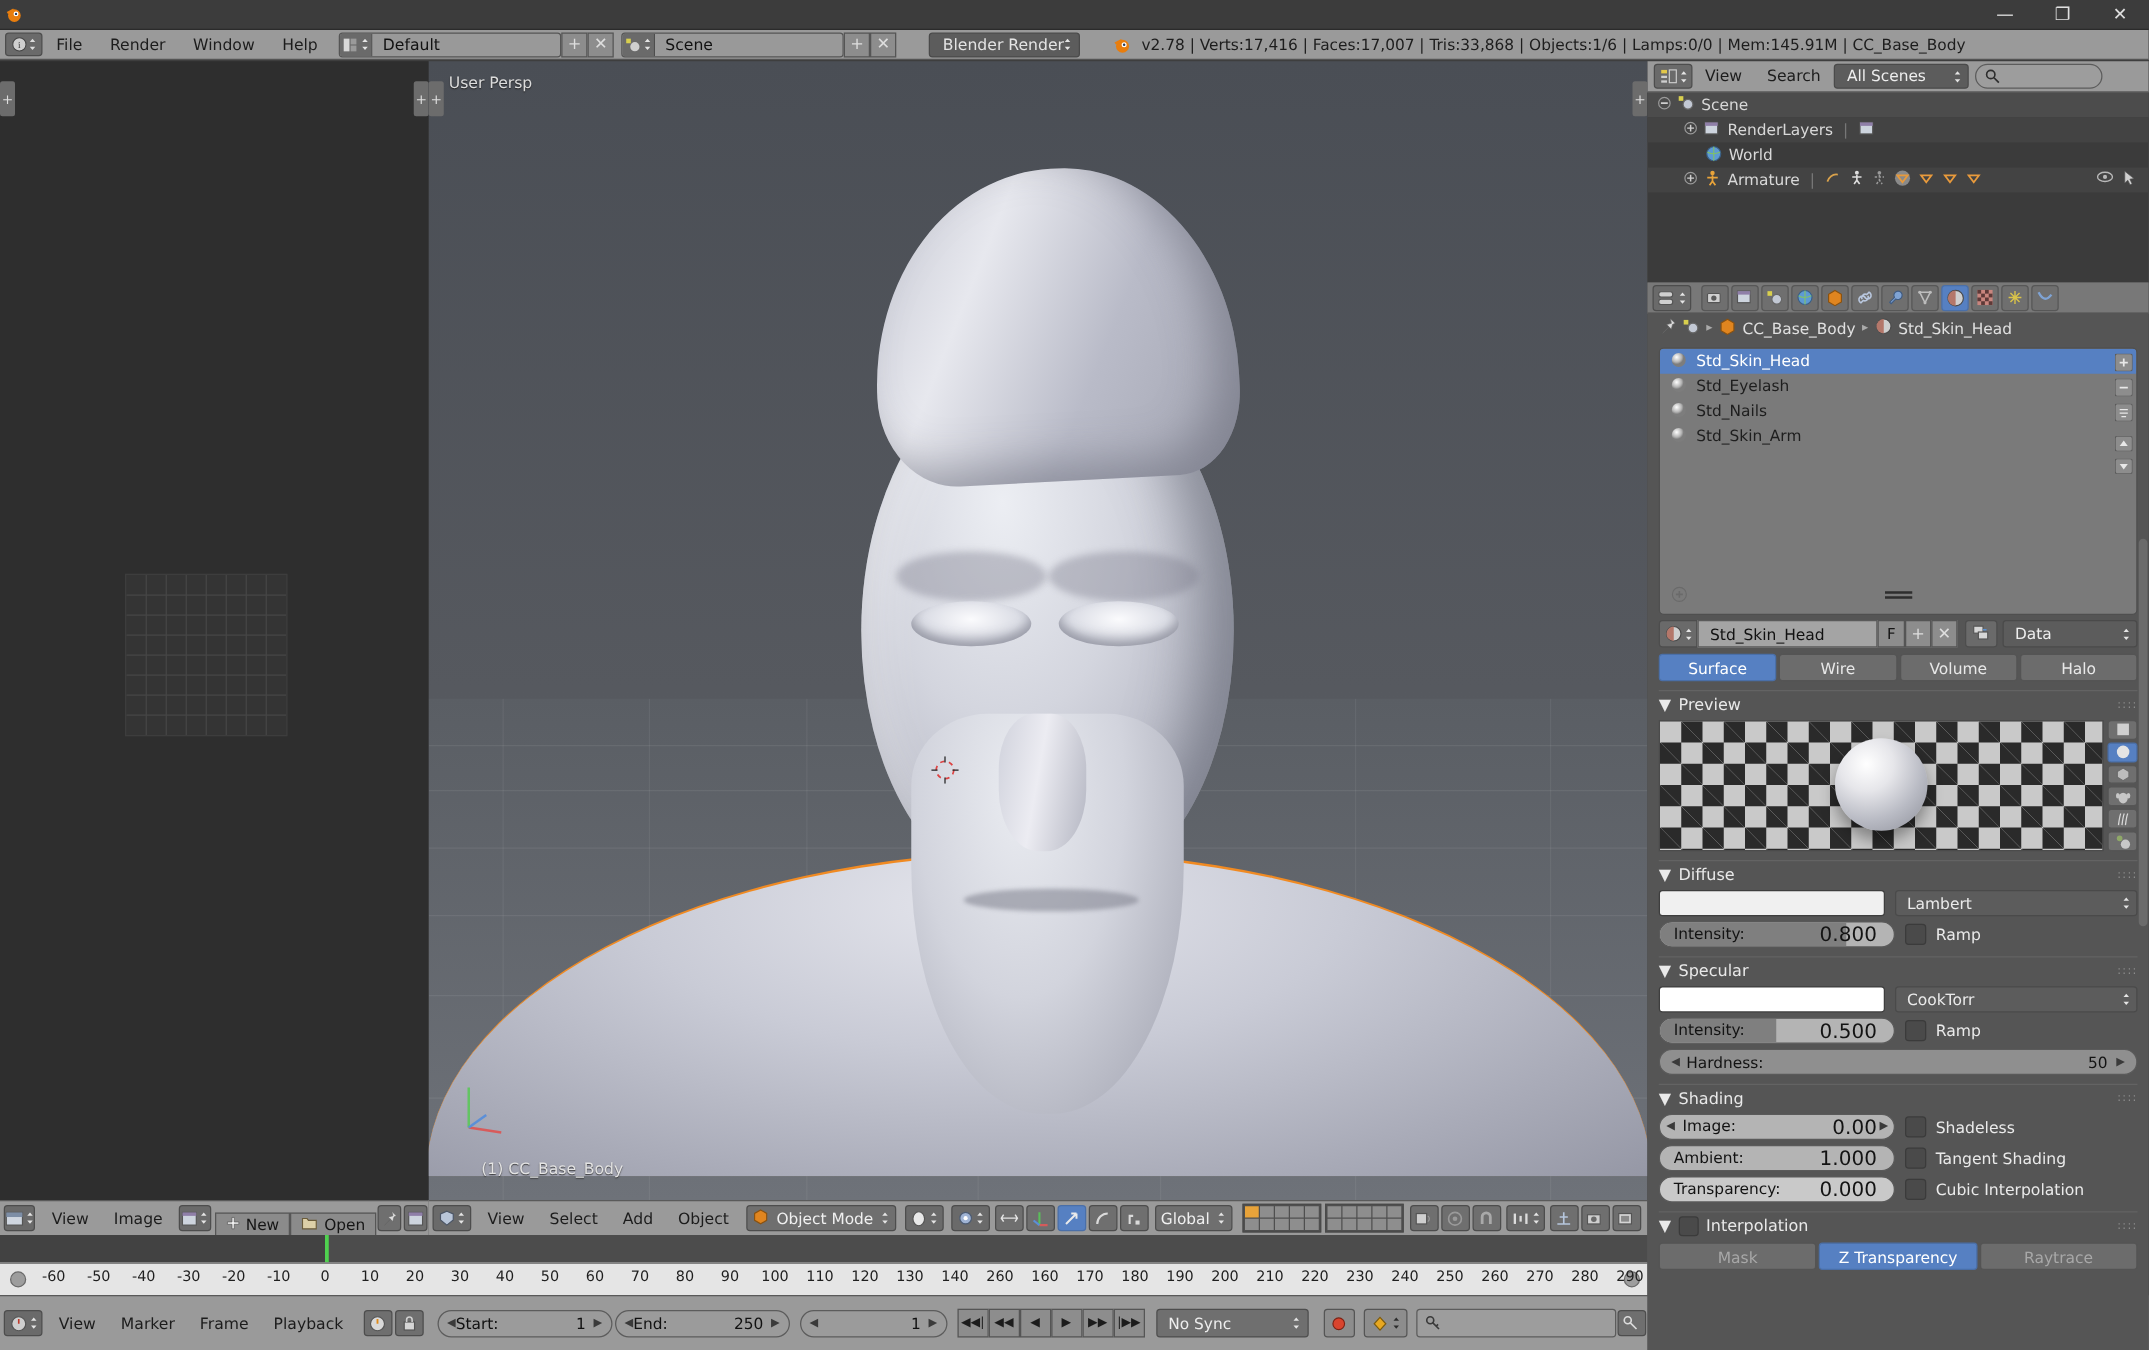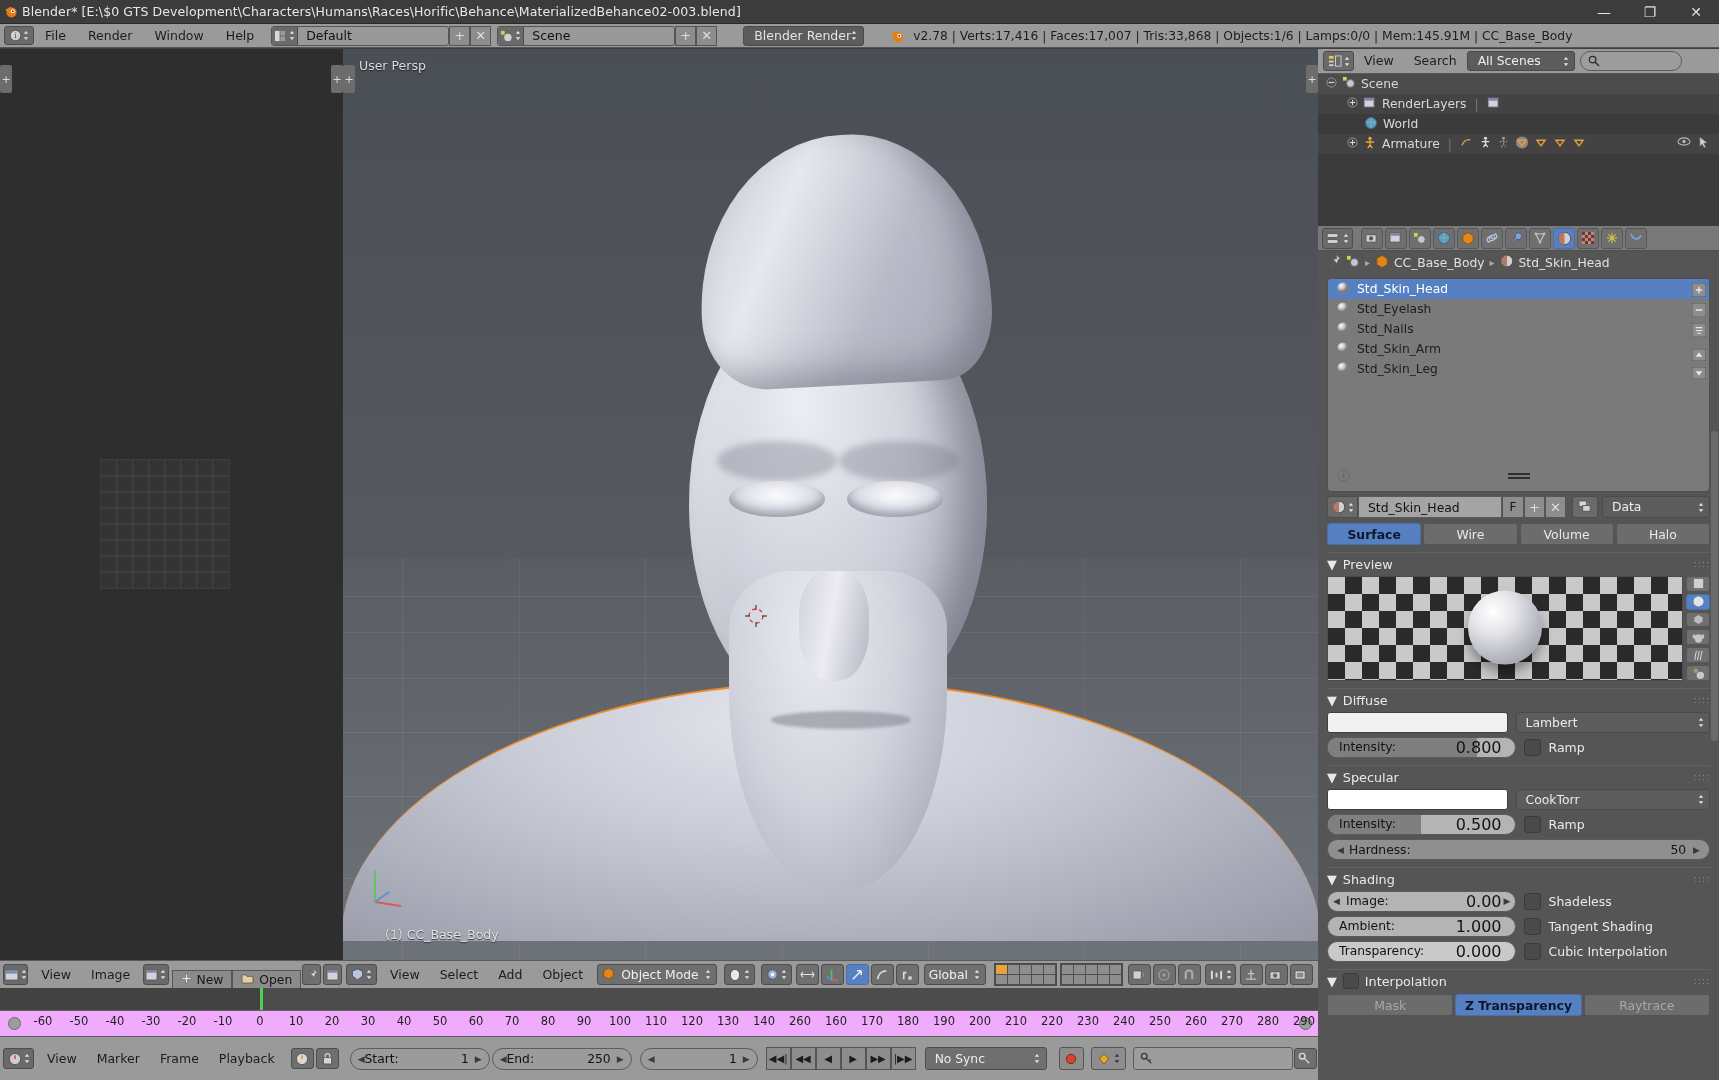--- a/index.html
+++ b/index.html
@@ -107,21 +107,21 @@
   .lg i.on{ background:#e8a33a;}
   .tinybtn{ width:23px;height:21px;background:#6f6f6f;border:1px solid #4d4d4d;border-radius:3px;
      margin:0 1px;display:flex;align-items:center;justify-content:center;}
 
   
   .tl-strip { position:absolute; left:0; top:988px; width:1318px; height:48px; background:#7c7c7c; }
   .tl-top { position:absolute; left:0; top:0; width:100%; height:22px; background:#4c4c4c;}
   .tl-top .used{ position:absolute; left:0; top:0; height:22px; background:#424242;}
   .tl-playhead{ position:absolute; top:0; width:3px; height:22px; background:#4fd14f;}
   .tl-ruler { position:absolute; left:0; top:22px; width:100%; height:26px;
-     background:#f0abfc; border-top:1px solid #636363;}
+     background:#e5e5e5; border-top:1px solid #636363;}
   .tick { position:absolute; top:3px; font-size:11.5px; color:#1f1f1f; transform:translateX(-50%);}
   .tl-knob{ position:absolute; width:13px;height:13px;border-radius:50%;background:#9d9d9d;
      border:1px solid #6a6a6a; top:6px;}
   .tlhdr { position:absolute; left:0; top:1036px; width:1719px; height:44px; background:#9a9a9a;
      display:flex; align-items:center; border-top:1px solid #5a5a5a;}
   .numfield{ height:22px; background:#9b9b9b; border:1px solid #5c5c5c; border-radius:11px;
      display:flex; align-items:center; justify-content:space-between; padding:0 7px; color:#111; font-size:12.3px;}
   .playgrp{ display:flex; margin-left:8px; }
   .pbtn{ width:25px;height:23px;background:#8d8d8d;border:1px solid #555;
      display:flex;align-items:center;justify-content:center;color:#1c1c1c;font-size:10px;}
@@ -174,21 +174,21 @@
      justify-content:center;color:#151515;font-size:12px;}
   .mn-sq{ width:21px;height:22px;background:#8d8d8d;border:1px solid #555;display:flex;align-items:center;
      justify-content:center;color:#ddd;font-size:13px;}
   .mn-link{ width:26px;height:22px;background:#6a6a6a;border:1px solid #4d4d4d;border-radius:3px;margin-left:6px;
      display:flex;align-items:center;justify-content:center;}
   .mn-data{ width:108px;height:22px;background:#5c5c5c;border:1px solid #4a4a4a;border-radius:3px;margin-left:4px;
      display:flex;align-items:center;justify-content:space-between;padding:0 5px 0 9px;color:#eee;font-size:12.3px;}
   .typetabs{ margin:5px 9px 0 9px; display:flex; gap:2px;}
   .ttab{ flex:1; height:22px; background:#6c6c6c; border:1px solid #545454; border-radius:3px;
      display:flex;align-items:center;justify-content:center; color:#e8e8e8; font-size:12.4px;}
-  .ttab.active{ background:#5680c2; border-color:#4a6fa8; color:#0f172a;font-weight:bold;}
+  .ttab.active{ background:#5680c2; border-color:#4a6fa8; color:#ffffff;}
   .panel-hdr{ margin:7px 9px 0 9px; height:20px; display:flex; align-items:center; gap:6px; font-size:12.8px;
      color:#e9e9e9; border-top:1px solid #636363; padding-top:3px;}
   .grip{ margin-left:auto; color:#8d8d8d; font-size:9px; letter-spacing:1px;}
   .preview{ margin:4px 9px 0 9px; height:105px; display:flex; gap:3px;}
   .preview-canvas{ flex:1; position:relative; overflow:hidden; border:1px solid #4b4b4b;
      background-image:linear-gradient(45deg,#2a2a2a 25%,transparent 25%,transparent 75%,#2a2a2a 75%),
        linear-gradient(45deg,#2a2a2a 25%,#c9c9c9 25%,#c9c9c9 75%,#2a2a2a 75%);
      background-size:34px 34px; background-position:0 0,17px 17px;}
   .preview-sphere{ position:absolute; left:50%; top:50%; transform:translate(-50%,-52%);
      width:74px;height:74px;border-radius:50%;
@@ -222,21 +222,20 @@
 
   <div class="titlebar">
     <span class="tb-icon">
       <svg width="15" height="15" viewBox="0 0 16 16">
           <circle cx="8" cy="9" r="5.4" fill="#e87d0d"></circle>
           <circle cx="9.4" cy="7.6" r="2.1" fill="#fff"></circle>
           <circle cx="9.4" cy="7.6" r="1" fill="#243a5e"></circle>
           <path d="M1.5 6 L7 3 L7.8 5 L2.6 7.6Z" fill="#e87d0d"></path>
         </svg>
     </span>
-    <span class="tb-text">Blender* [E:\$0 GTS Development\Characters\Humans\Races\Horific\Behance\MaterializedBehance02-003.blend]</span>
     <span class="wbtns">
       <span class="wbtn">—</span>
       <span class="wbtn">❐</span>
       <span class="wbtn close">✕</span>
     </span>
   </div>
 
   <div class="menubar">
     <div class="editor-sel">
       <svg width="13" height="13" viewBox="0 0 16 16">
@@ -1059,33 +1058,20 @@
                 <defs>
                   <radialGradient id="g5" cx="35%" cy="30%">
                     <stop offset="0%" stop-color="#fff"></stop>
                     <stop offset="70%" stop-color="#b4b4b4"></stop>
                     <stop offset="100%" stop-color="#7d7d7d"></stop>
                   </radialGradient>
                 </defs>
               </svg></span>
           <span>Std_Skin_Arm</span>
         </div>
-        <div class="mrow">
-          <span><svg width="14" height="14" viewBox="0 0 15 15">
-                <circle cx="7.5" cy="7.5" r="6" fill="url(#g6)"></circle>
-                <defs>
-                  <radialGradient id="g6" cx="35%" cy="30%">
-                    <stop offset="0%" stop-color="#fff"></stop>
-                    <stop offset="70%" stop-color="#b4b4b4"></stop>
-                    <stop offset="100%" stop-color="#7d7d7d"></stop>
-                  </radialGradient>
-                </defs>
-              </svg></span>
-          <span>Std_Skin_Leg</span>
-        </div>
         <span style="position:absolute;left:9px;bottom:6px;">
           <svg width="13" height="13" viewBox="0 0 14 14">
               <circle cx="7" cy="7" r="6" fill="none" stroke="#6a6a6a"></circle>
               <path d="M4 7h6M7 4v6" stroke="#6a6a6a" stroke-width="1.3"></path>
             </svg>
         </span>
         <span style="position:absolute;left:50%;bottom:8px;transform:translateX(-50%);">
           <svg width="22" height="8" viewBox="0 0 22 8">
               <rect x="0" y="1" width="22" height="2" fill="#2e2e2e"></rect>
               <rect x="0" y="5" width="22" height="2" fill="#2e2e2e"></rect>

